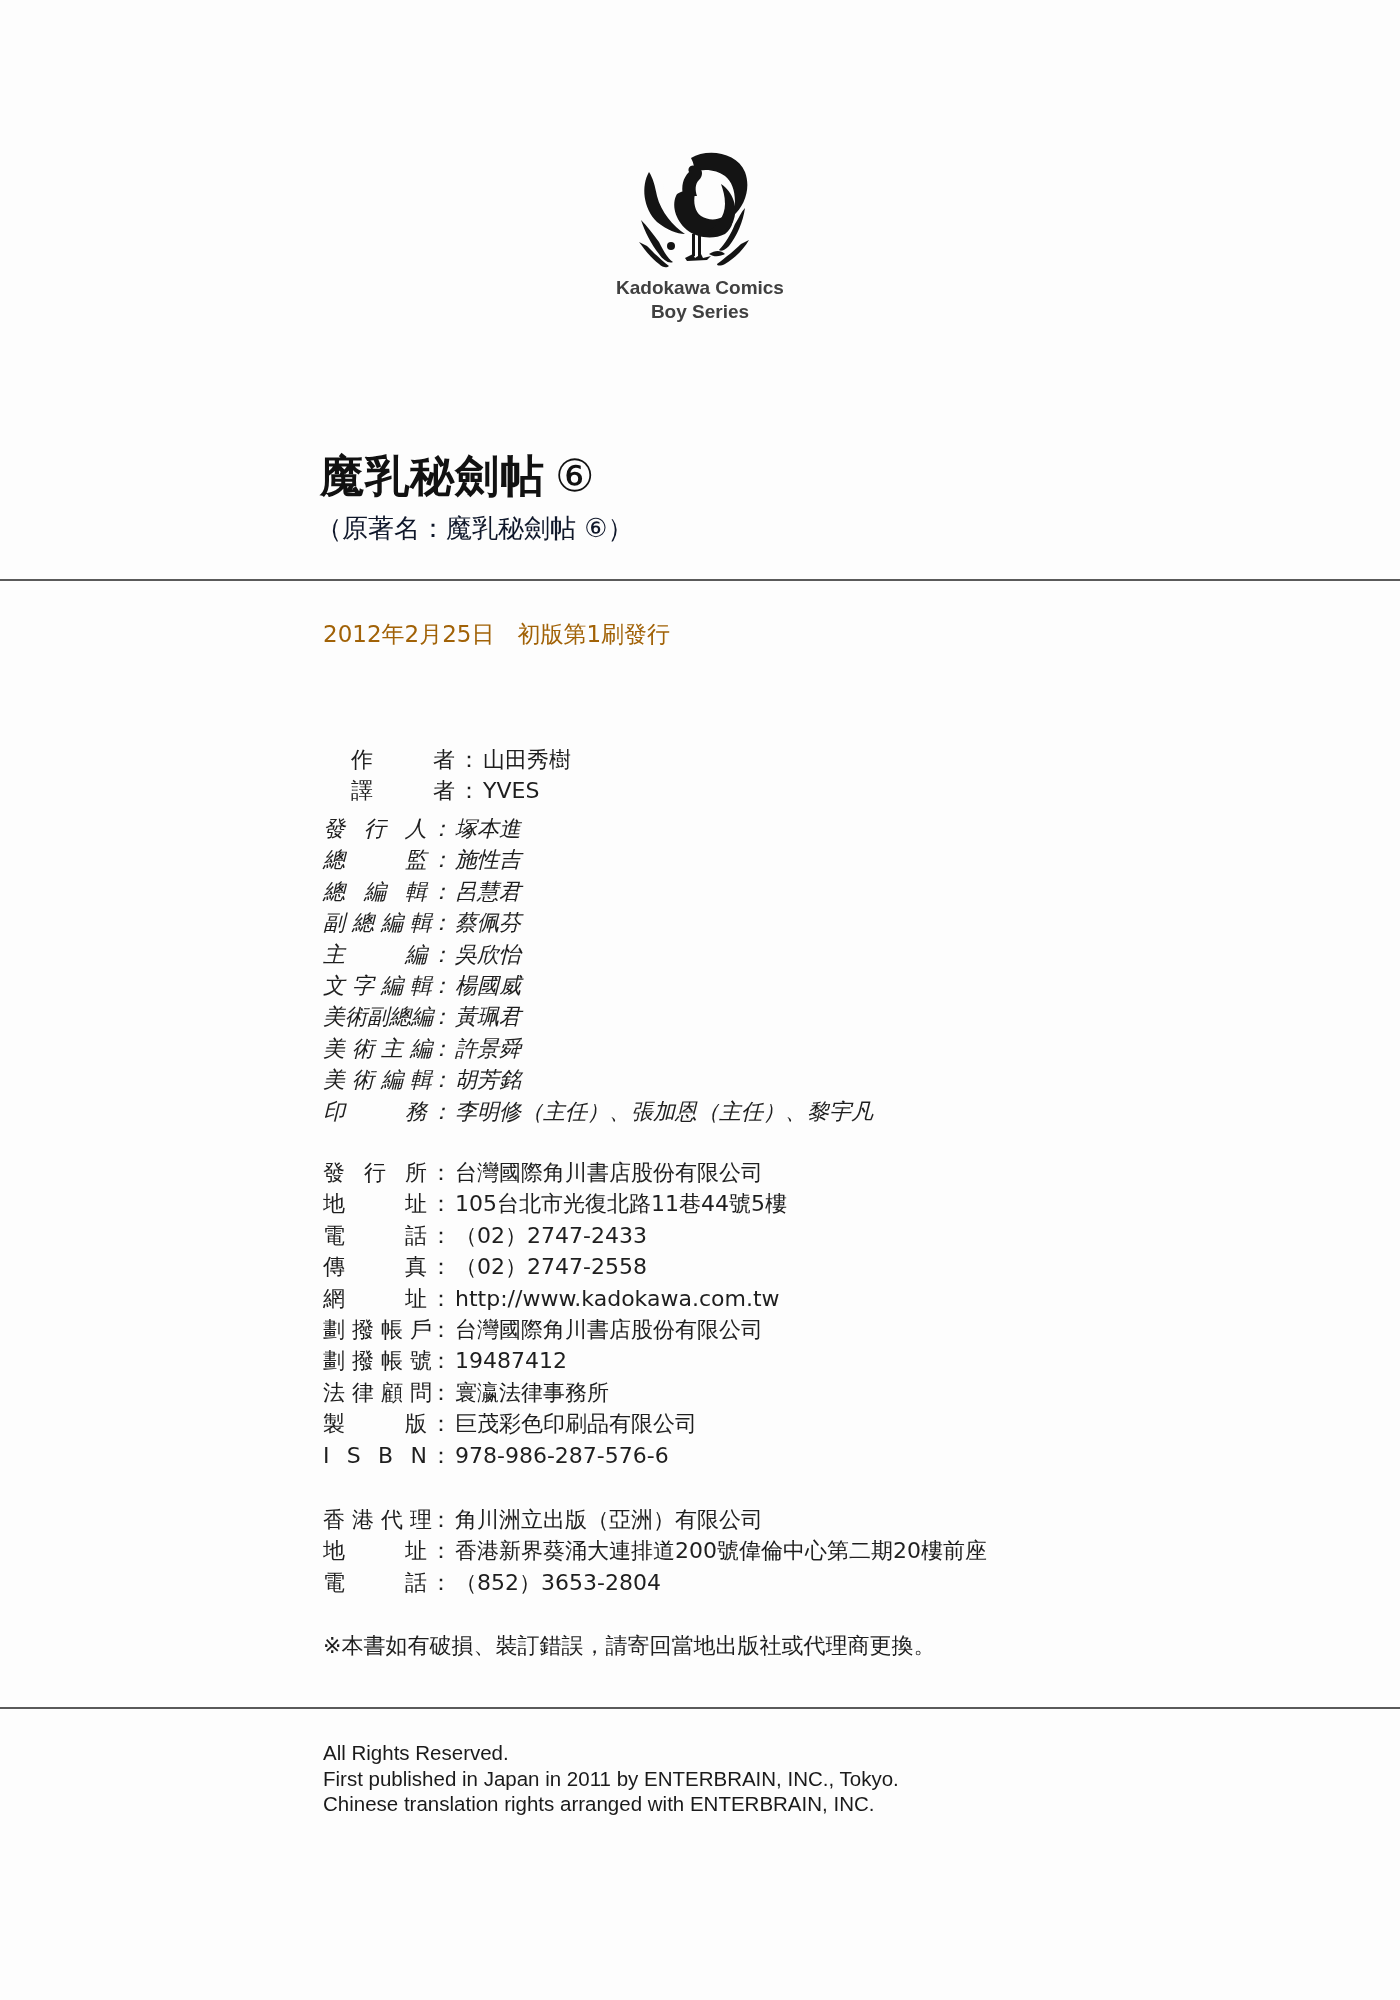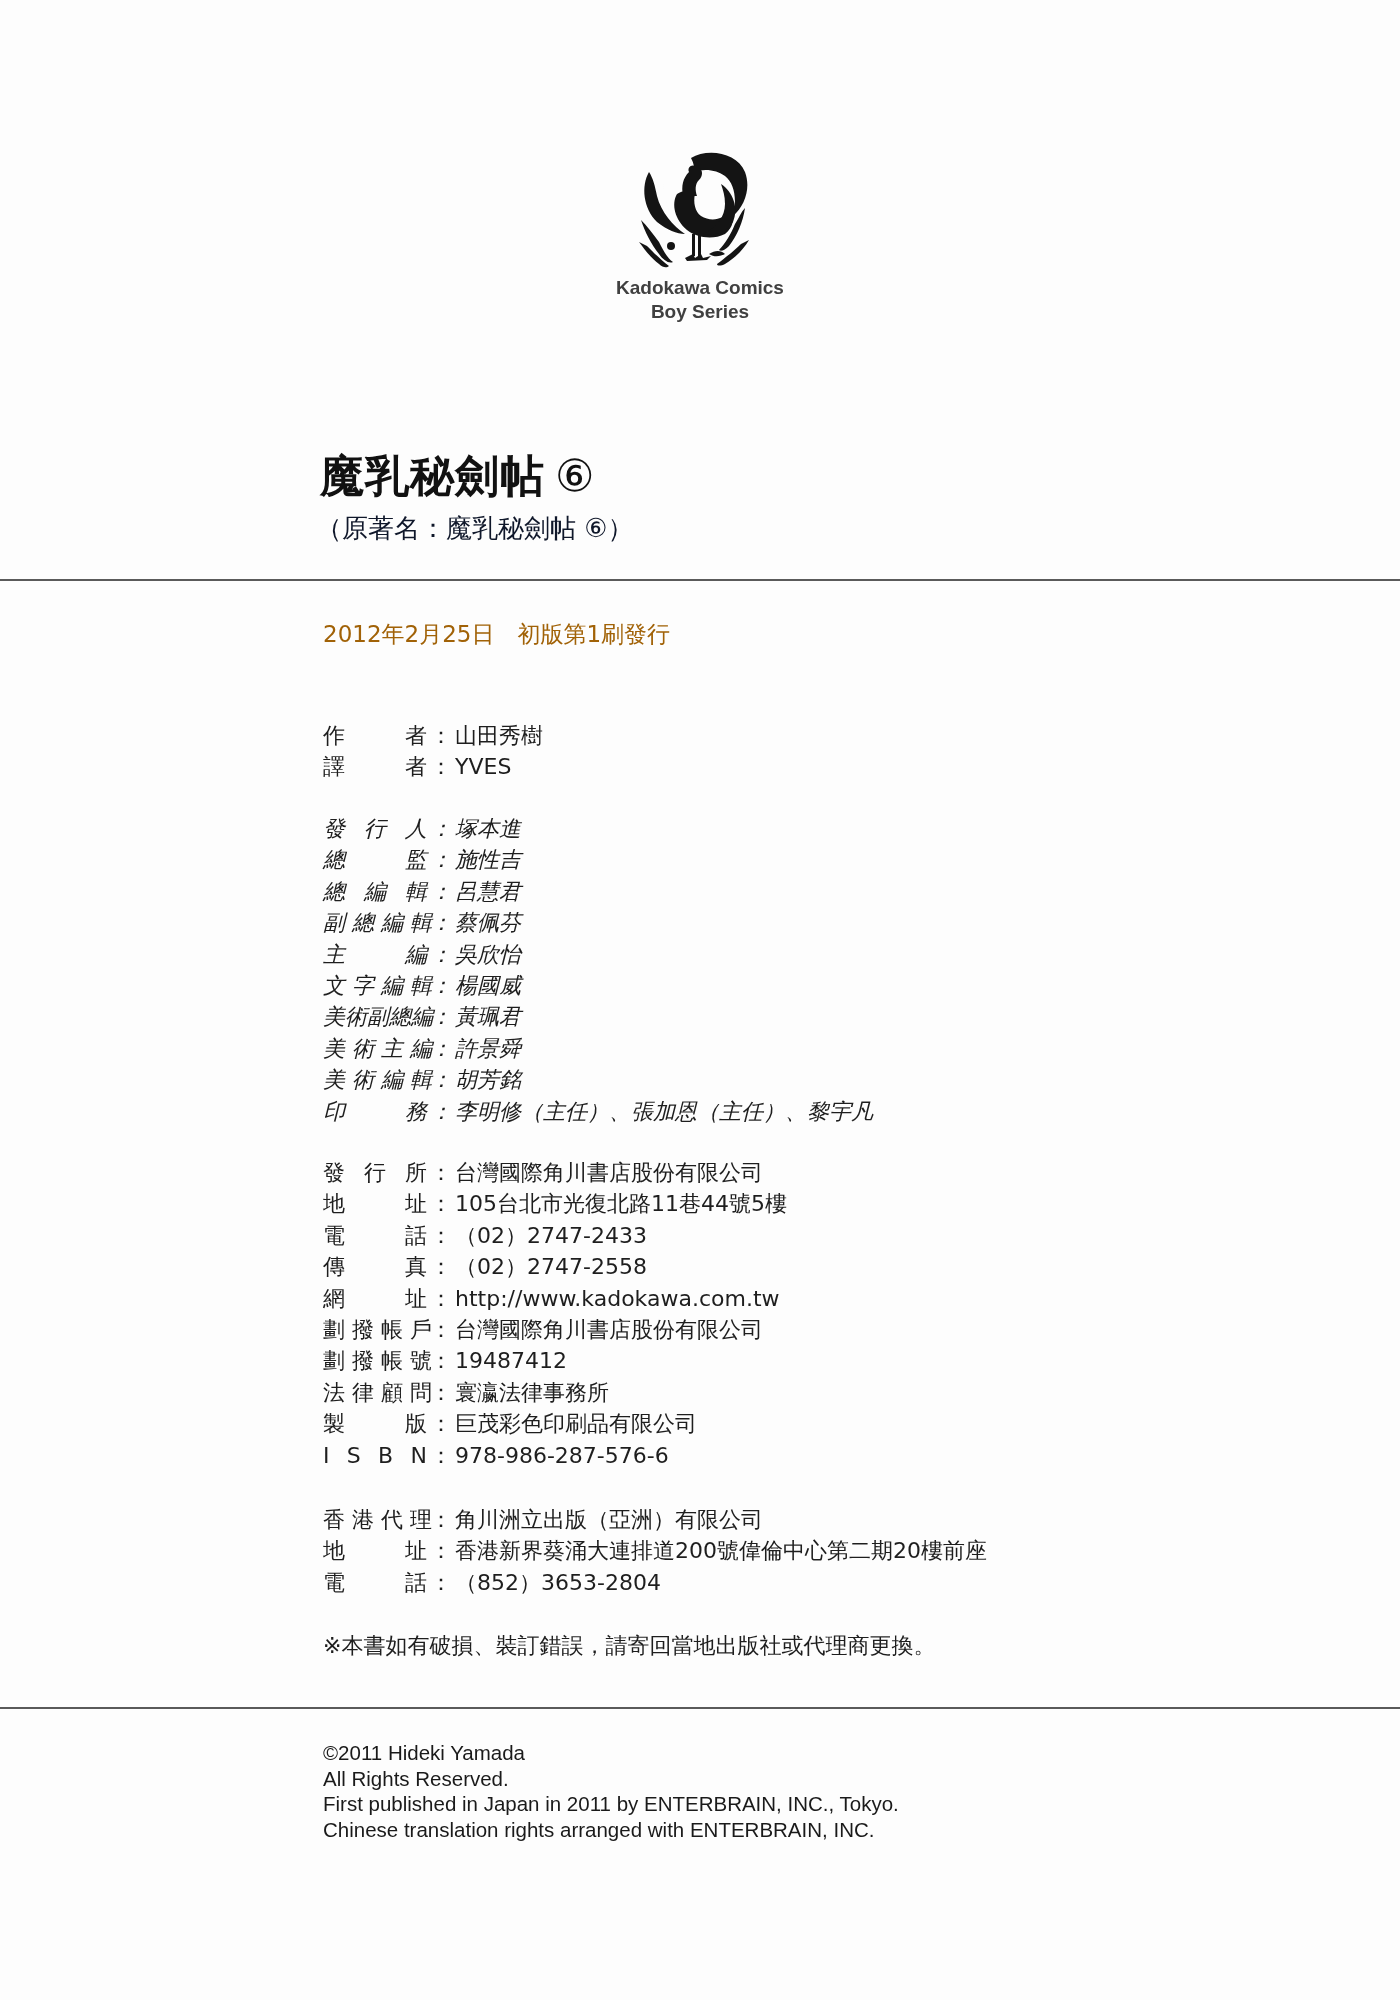--- a/index.html
+++ b/index.html
@@ -89,21 +89,21 @@
 
 <div class="abs title">
   <span>魔乳秘劍帖</span><span class="num">⑥</span>
 </div>
 <div class="abs subtitle">（原著名：魔乳秘劍帖 ⑥）</div>
 
 <div class="abs rule" style="top:579px;"></div>
 
 <div class="abs dateline">2012年2月25日　初版第1刷發行</div>
 
-<div class="abs group" style="top:720px;">
+<div class="abs group" style="top:744px;margin-left:28px;">
   <div class="row">
     <span class="label">作 者</span>
       <span class="colon">：</span>
       <span class="value">山田秀樹</span>
   </div>
   <div class="row">
     <span class="label">譯 者</span>
       <span class="colon">：</span>
       <span class="value">YVES</span>
   </div>
@@ -231,17 +231,16 @@
       <span class="colon">：</span>
       <span class="value">（852）3653-2804</span>
     </div>
 </div>
 
 <div class="abs notice">※本書如有破損、裝訂錯誤，請寄回當地出版社或代理商更換。</div>
 
 <div class="abs rule" style="top:1707px;"></div>
 
 <div class="abs copyright">
-  <div>©2011 Hideki Yamada</div>
   <div>All Rights Reserved.</div>
   <div>First published in Japan in 2011 by ENTERBRAIN, INC., Tokyo.</div>
   <div>Chinese translation rights arranged with ENTERBRAIN, INC.</div>
 </div>
 
 </body></html>

